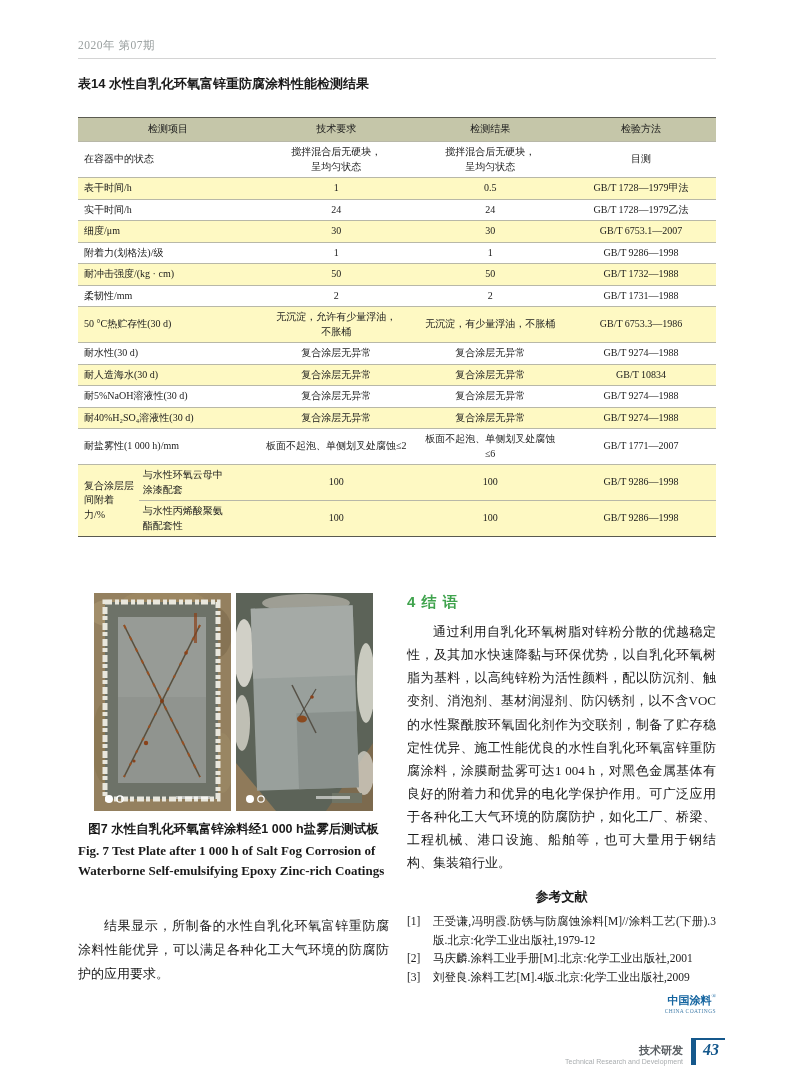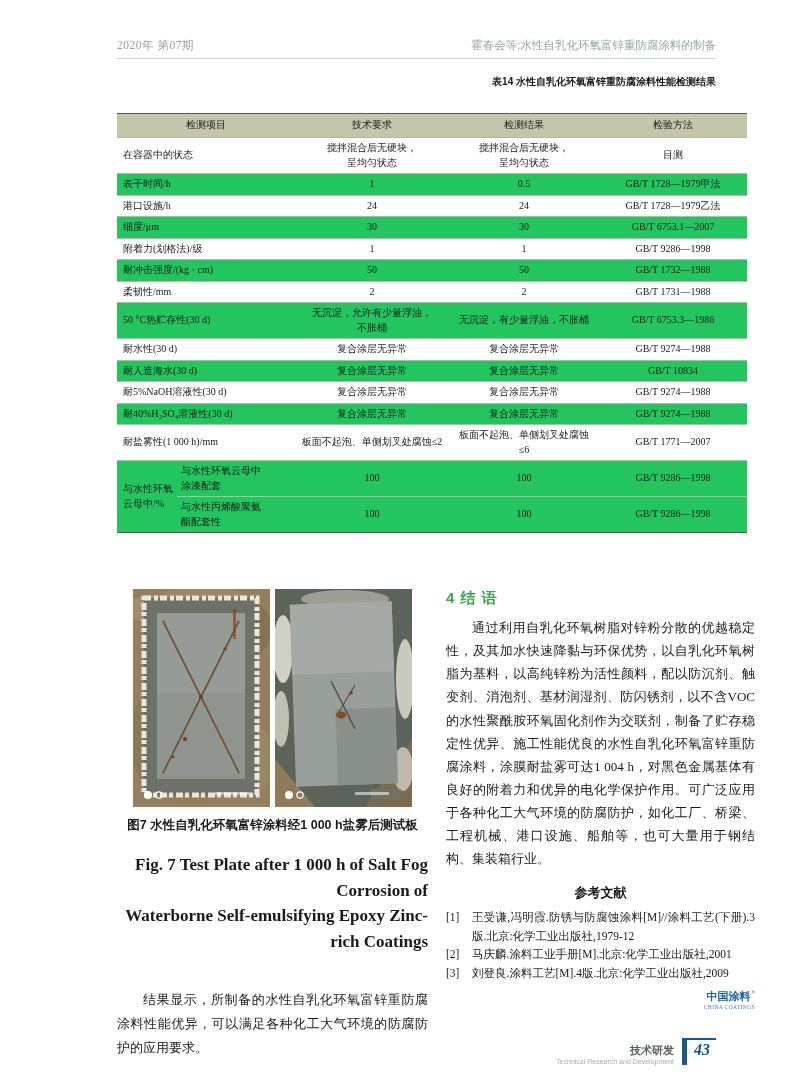--- a/index.html
+++ b/index.html
@@ -5,33 +5,33 @@
   html,body{margin:0;padding:0;background:#ffffff;}
   .page{
     position:relative;
     width:794px;height:1077px;
     margin:0 auto;
     background:#ffffff;
     font-family:"Liberation Serif","DejaVu Serif",serif;
     color:#1a1a1a;
     overflow:hidden;
     box-sizing:border-box;
-    padding:38px 78px 0 117px;
+    padding:38px 78px 0 78px;
   }
   
   .page-header{
     display:flex;justify-content:space-between;align-items:flex-end;
     font-size:11.5px;
     padding-bottom:5px;
     border-bottom:1px solid #d4d4d4;
   }
   .issue-no{color:#9aa0a0;letter-spacing:.5px;}
   .running-title{color:#93a7a4;}
   
-  .table-title-cn{margin-top:16px;text-align:right;font-weight:bold;font-size:10px;font-family:"Liberation Sans",sans-serif;}
+  .table-title-cn{margin-top:16px;text-align:left;font-weight:bold;font-size:13px;font-family:"Liberation Sans",sans-serif;}
   .table-title-en{margin-top:4px;text-align:center;font-weight:bold;font-size:12px;}
   
   .perf-table{
     margin-top:24px;
     width:100%;
     border-collapse:collapse;
     table-layout:fixed;
     font-size:10px;
     border-top:1.5px solid #5a5a50;
     border-bottom:1.5px solid #5a5a50;
@@ -53,30 +53,30 @@
     background:#c5c6a9;
     font-weight:normal;
     text-align:center;
     height:17px;
     border-top:none;
   }
   .perf-table td.c-item{text-align:left;padding-left:6px;}
   .perf-table td.c-group{text-align:left;padding-left:6px;}
   .perf-table td.c-sub{text-align:left;}
   .perf-table td.c-val{text-align:center;}
-  .perf-table tr.shade td{background:#22c55e;}
+  .perf-table tr.shade td{background:#fef9c3;}
   
   .columns{display:flex;gap:18px;margin-top:56px;}
   .col-left{width:311px;flex:none;}
   .col-right{width:309px;flex:none;}
   
   .figure-photos{display:flex;gap:5px;justify-content:center;}
   .photo{display:block;}
   .fig-caption-cn{margin-top:10px;text-align:center;font-weight:bold;font-size:12.5px;font-family:"Liberation Sans",sans-serif;}
-  .fig-caption-en{margin-top:18px;text-align:right;font-weight:bold;font-size:17px;white-space:pre-line;line-height:1.5;}
+  .fig-caption-en{margin-top:3px;text-align:left;font-weight:bold;font-size:13px;white-space:pre-line;line-height:1.5;}
   .left-paragraph{
     margin-top:34px;
     font-size:13px;line-height:1.85;
     text-align:justify;text-indent:2em;
   }
   
   .section-heading{
     font-family:"Liberation Sans",sans-serif;
     font-weight:bold;font-size:15px;
     color:#3fa34d;
@@ -93,39 +93,38 @@
   .ref-item{display:flex;}
   .ref-no{flex:none;width:26px;}
   .ref-text{flex:1;text-align:justify;}
   
   .cc-logo{margin-top:4px;text-align:right;color:#1565a0;line-height:1.1;}
   .cc-logo .cn{font-weight:bold;font-size:11px;font-family:"Liberation Sans",sans-serif;}
   .cc-logo .mark{font-size:6px;vertical-align:super;}
   .cc-logo .en{font-size:5.5px;letter-spacing:.4px;color:#4a83ad;}
   
   .page-footer{
-    position:absolute;right:78px;bottom:12px;
+    position:absolute;right:69px;bottom:12px;
     display:flex;align-items:flex-start;gap:8px;
   }
   .footer-text{text-align:right;padding-top:5px;}
   .footer-cn{font-size:11px;font-weight:bold;color:#5a5f63;font-family:"Liberation Sans",sans-serif;}
   .footer-en{font-size:7px;color:#a9adaf;font-family:"Liberation Sans",sans-serif;}
   .pagenum{display:flex;}
   .pn-bar{width:5px;height:27px;background:#15588c;}
   .pn-num-wrap{border-top:2px solid #15588c;padding:1px 6px 0 7px;}
   .pn-num{font-size:16px;font-weight:bold;font-style:italic;color:#15588c;}
 </style>
 </head>
 <body>
 
 <div class="page">
 
   <div class="page-header">
     <span class="issue-no">2020年  第07期</span>
-    <span class="running-title">霍春会等:水性自乳化环氧富锌重防腐涂料的制备</span>
   </div>
 
   <div class="table-title-cn">表14   水性自乳化环氧富锌重防腐涂料性能检测结果</div>
 
   <table class="perf-table">
     <colgroup>
       <col class="cA">
         <col class="cB">
         <col class="cC">
         <col class="cD">
@@ -148,21 +147,21 @@
 呈均匀状态</td>
           <td class="c-val">目测</td>
         </tr>
         <tr class="shade">
           <td colspan="2" class="c-item">表干时间/h</td>
           <td class="c-val">1</td>
           <td class="c-val">0.5</td>
           <td class="c-val">GB/T 1728—1979甲法</td>
         </tr>
         <tr>
-          <td colspan="2" class="c-item">港口设施/h</td>
+          <td colspan="2" class="c-item">实干时间/h</td>
           <td class="c-val">24</td>
           <td class="c-val">24</td>
           <td class="c-val">GB/T 1728—1979乙法</td>
         </tr>
         <tr class="shade">
           <td colspan="2" class="c-item">细度/μm</td>
           <td class="c-val">30</td>
           <td class="c-val">30</td>
           <td class="c-val">GB/T 6753.1—2007</td>
         </tr>
@@ -216,21 +215,21 @@
           <td class="c-val">GB/T 9274—1988</td>
         </tr>
         <tr>
           <td colspan="2" class="c-item">耐盐雾性(1 000 h)/mm</td>
           <td class="c-val">板面不起泡、单侧划叉处腐蚀≤2</td>
           <td class="c-val">板面不起泡、单侧划叉处腐蚀
 ≤6</td>
           <td class="c-val">GB/T 1771—2007</td>
         </tr>
         <tr class="shade">
-          <td rowspan="2" class="c-group">与水性环氧云母中/%</td>
+          <td rowspan="2" class="c-group">复合涂层层间附着力/%</td>
           <td class="c-sub">与水性环氧云母中
 涂漆配套</td>
           <td class="c-val">100</td>
           <td class="c-val">100</td>
           <td class="c-val">GB/T 9286—1998</td>
         </tr>
         <tr class="shade">
           <td class="c-sub">与水性丙烯酸聚氨
 酯配套性</td>
           <td class="c-val">100</td>

